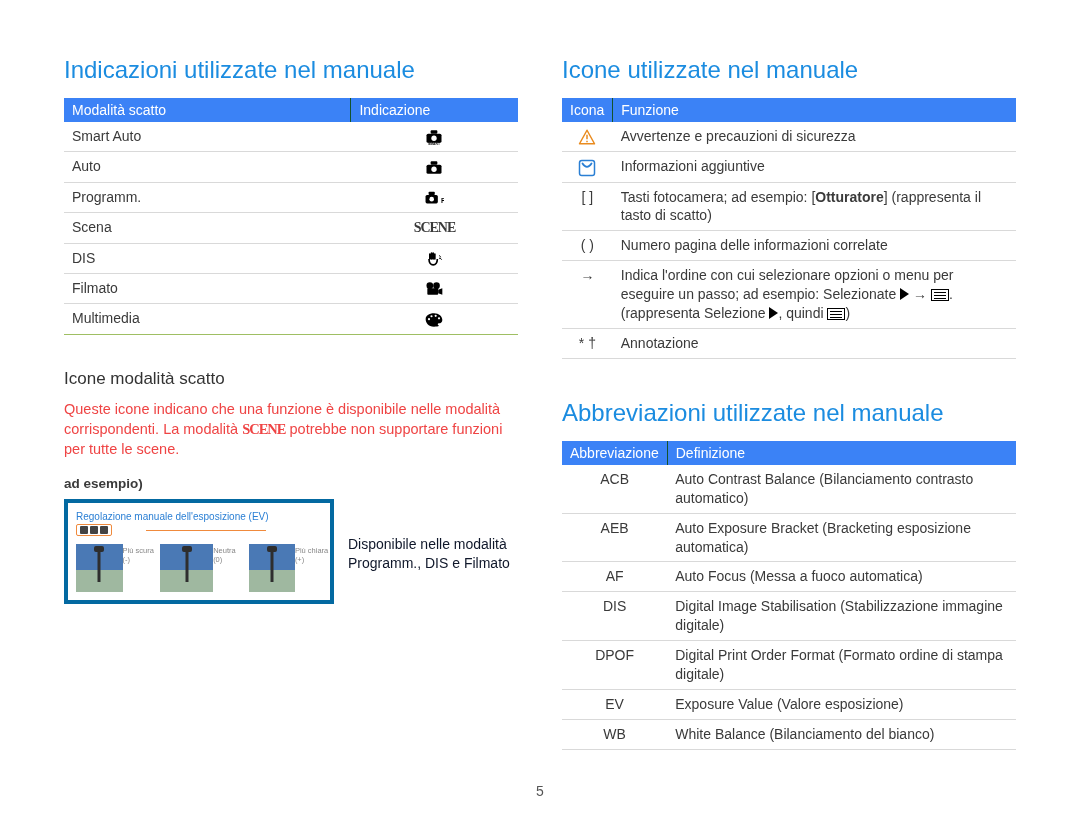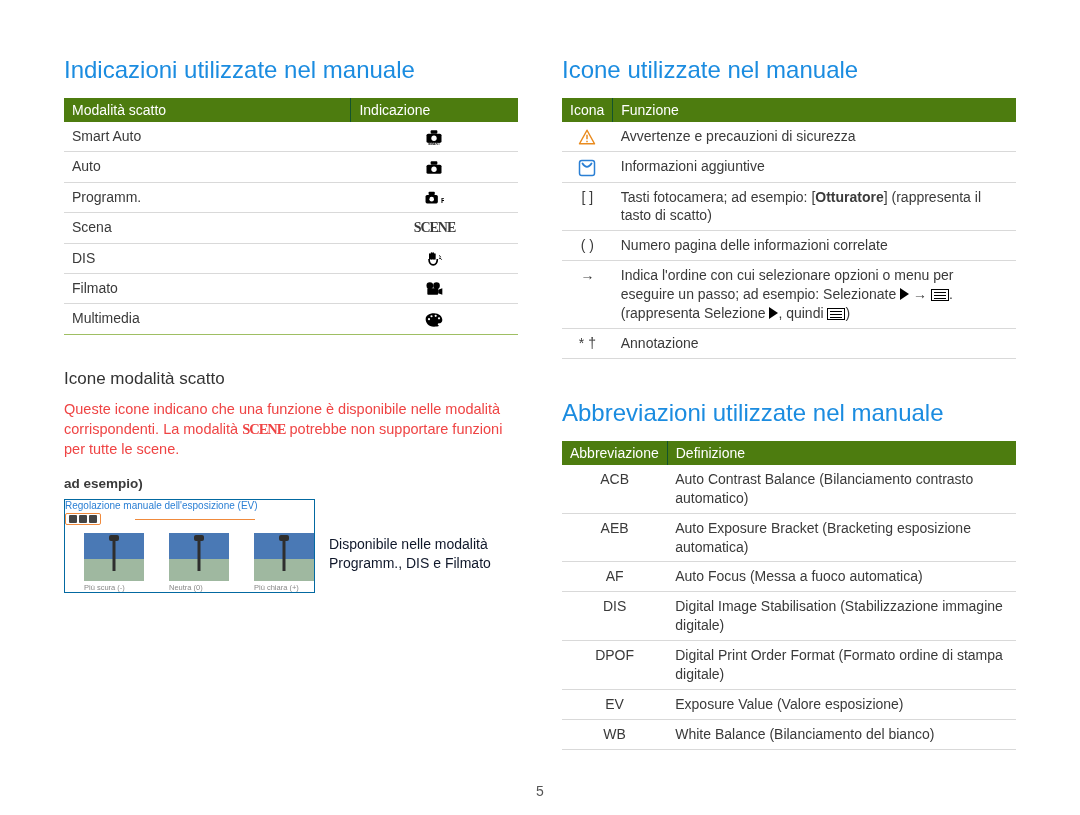--- a/index.html
+++ b/index.html
@@ -18,21 +18,21 @@
     color: #1b8ce0;
     font-weight: 400;
     font-size: 24px;
     margin-bottom: 14px;
   }
   table {
     width: 100%;
     border-collapse: collapse;
     font-size: 14px;
   }
-  thead tr { background: #4d7c0f; }
+  thead tr { background: #3b82f6; }
   thead th {
     text-align: left;
     font-weight: 400;
     color: #fff;
     padding: 4px 8px;
     font-size: 14px;
   }
   thead th + th { border-left: 1px solid #14532d; }
   tbody td {
     padding: 5px 8px;
@@ -56,21 +56,22 @@
   }
   .scene-word {
     font-family: Georgia, serif;
     font-weight: 700;
     letter-spacing: -1px;
     font-variant: small-caps;
   }
   .eg-label { font-size: 13.5px; font-weight: 700; margin: 16px 0 8px; }
   .example-row { display: flex; gap: 14px; align-items: flex-start; }
   .example-box {
-    border: 1px solid #0369a1;
+    border: 4px solid #0369a1;
+    padding: 8px;
     width: 270px;
     font-size: 9px;
     color: #555;
   }
   .example-box .ex-title { color: #2a7fd4; font-size: 10px; margin-bottom: 2px; }
   .example-box .ev-row { display: flex; align-items: center; gap: 4px; margin-bottom: 4px; position: relative; }
   .ev-badge {
     display: inline-flex; gap: 2px; border: 1px solid #f08a3c; border-radius: 2px;
     padding: 1px 3px; font-size: 8px; background: #fff;
   }
@@ -86,21 +87,21 @@
   }
   .thumb::after {
     content: ""; position: absolute; left: 50%; top: 10%; width: 3px; height: 70%;
     background: #2e2e2e; transform: translateX(-50%);
   }
   .thumb::before {
     content: ""; position: absolute; left: 50%; top: 6%; width: 10px; height: 6px;
     background: #2e2e2e; transform: translateX(-50%); border-radius: 2px;
   }
   .thumb-cap { font-size: 7.5px; color: #888; text-align: left; margin-top: 2px; }
-  .thumb-wrap { display: flex; flex-direction: column; margin-left: 19px; }
+  .thumb-wrap { display: flex; flex-direction: row; }
   .example-note { font-size: 14px; line-height: 1.4; color: #0f172a; margin-top: 36px; }
   .icons-table td:first-child { width: 44px; text-align: center; }
   .abbr-table td:first-child { width: 92px; text-align: center; }
   .page-num {
     position: absolute; bottom: 16px; left: 0; right: 0;
     text-align: center; font-size: 14px; color: #555;
   }
   
   svg.ic { width: 20px; height: 18px; vertical-align: middle; }
   .warn-tri { color: #e98b1f; }

